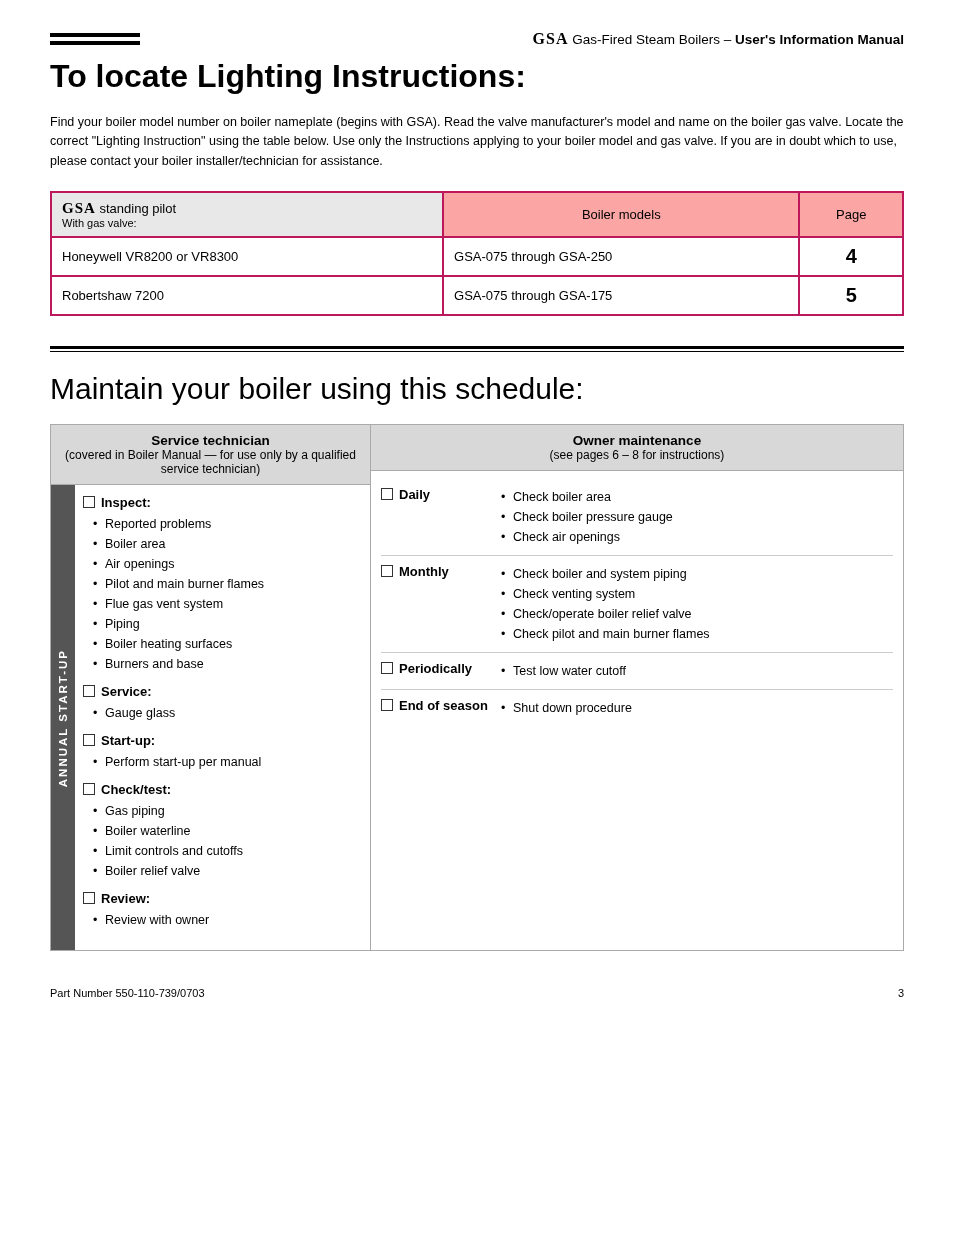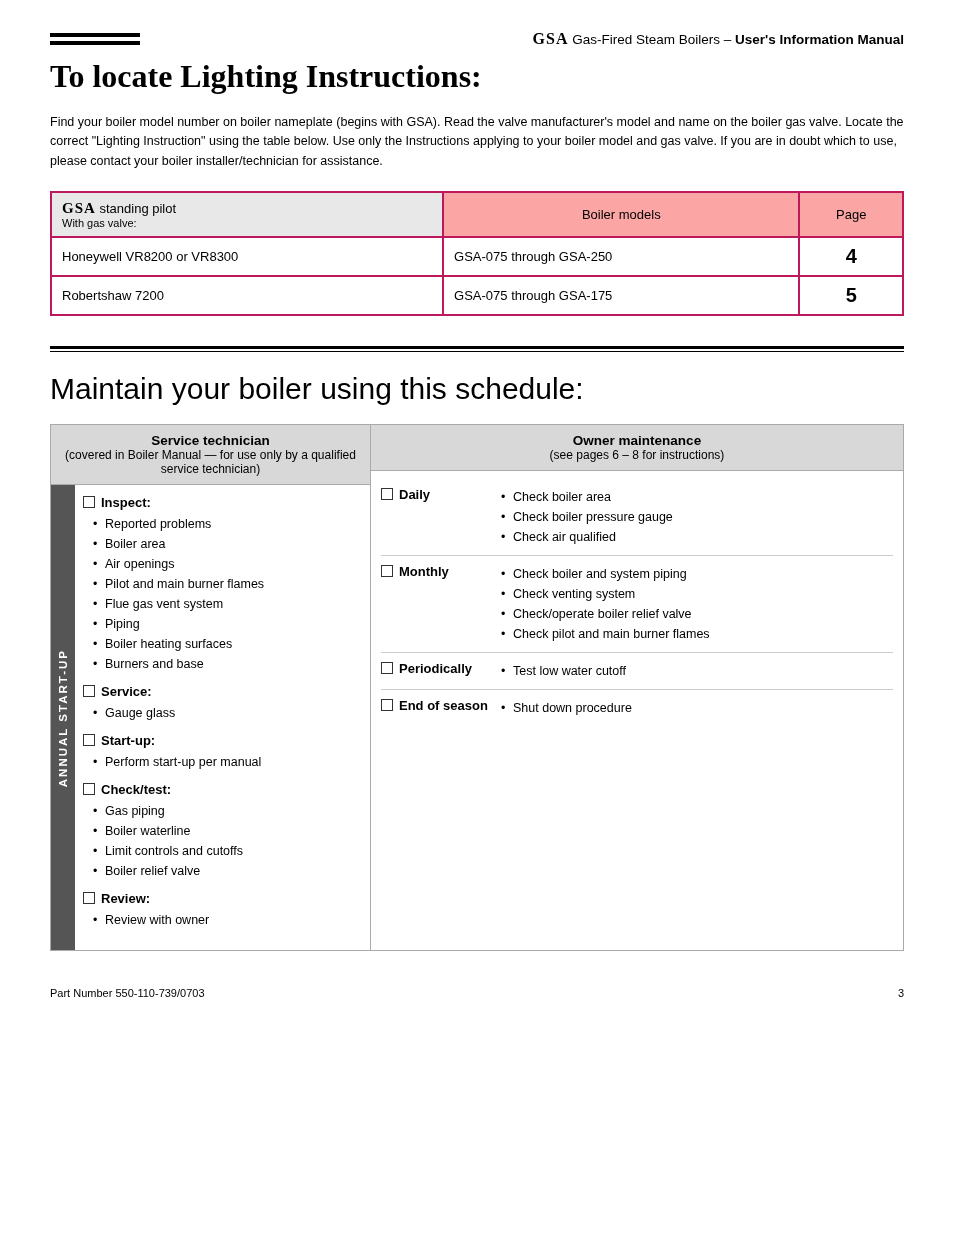--- a/index.html
+++ b/index.html
@@ -40,21 +40,21 @@
       font-weight: bold;
       font-size: 16px;
       letter-spacing: 1px;
     }
     .header-title .manual-bold {
       font-weight: bold;
     }
 
     
     .page-title {
-      font-family: Liberation Serif, serif;
+      font-family: Liberation Sans, sans-serif;
       font-size: 32px;
       font-weight: bold;
       margin-top: 8px;
       margin-bottom: 18px;
     }
 
     
     .intro-para {
       font-size: 12.5px;
       line-height: 1.55;
@@ -416,21 +416,21 @@
     <div class="right-col-content" id="right-col-content">
     <div class="schedule-row">
           <div class="schedule-row-label">
     <span class="checkbox"></span>
     <span>Daily</span>
   </div>
           <div class="schedule-row-items">
             <ul>
               <li>Check boiler area</li>
               <li>Check boiler pressure gauge</li>
-              <li>Check air qualified</li>
+              <li>Check air openings</li>
             </ul>
           </div>
         </div>
         <div class="schedule-row">
           <div class="schedule-row-label">
     <span class="checkbox"></span>
     <span>Monthly</span>
   </div>
           <div class="schedule-row-items">
             <ul>

